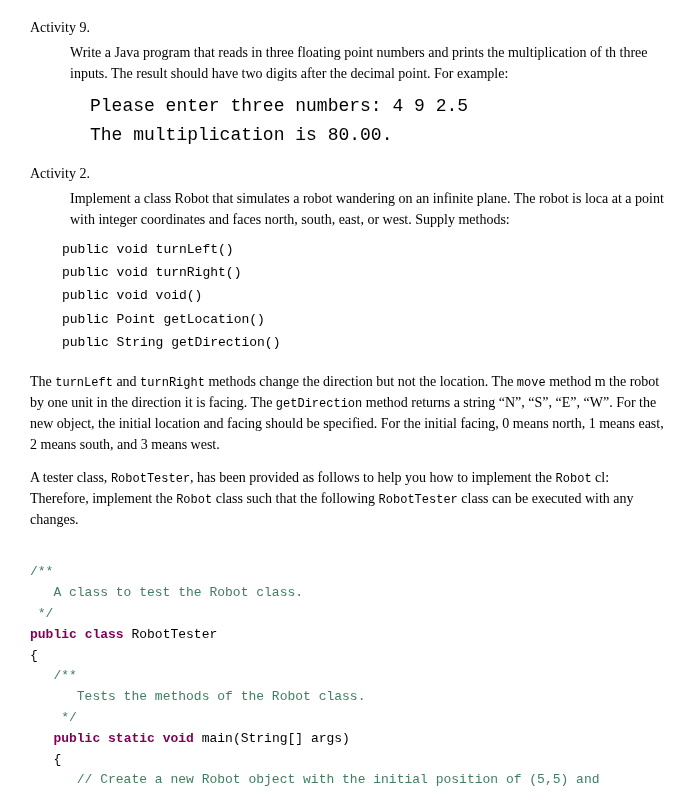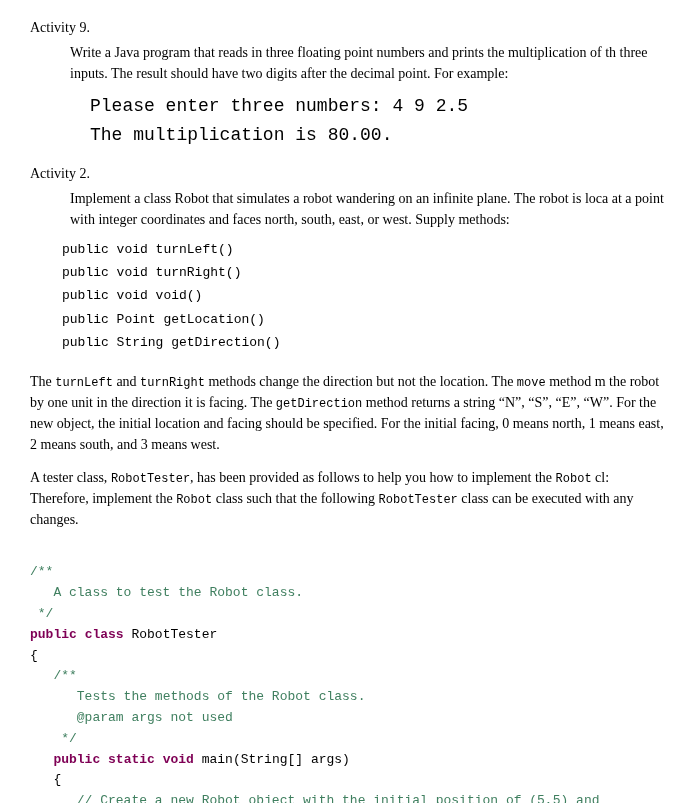--- a/index.html
+++ b/index.html
@@ -124,21 +124,20 @@
   <div class="java-source">
 
     <span class="java-line">&nbsp;</span>
     <span class="java-line"><span class="cm">/**</span></span>
     <span class="java-line"><span class="cm">   A class to test the Robot class.</span></span>
     <span class="java-line"><span class="cm"> */</span></span>
     <span class="java-line"><span class="kw">public</span> <span class="kw">class</span> RobotTester</span>
     <span class="java-line">{</span>
     <span class="java-line">   <span class="cm">/**</span></span>
     <span class="java-line">      <span class="cm">Tests the methods of the Robot class.</span></span>
-    <span class="java-line">      <span class="cm">@param args not used</span></span>
     <span class="java-line">    <span class="cm">*/</span></span>
     <span class="java-line">   <span class="kw">public</span> <span class="kw">static</span> <span class="kw">void</span> main(String[] args)</span>
     <span class="java-line">   {</span>
     <span class="java-line">      <span class="cm">// Create a new Robot object with the initial position of (5,5) and</span></span>
 
   </div>
 
 </div>
 
 </body></html>

